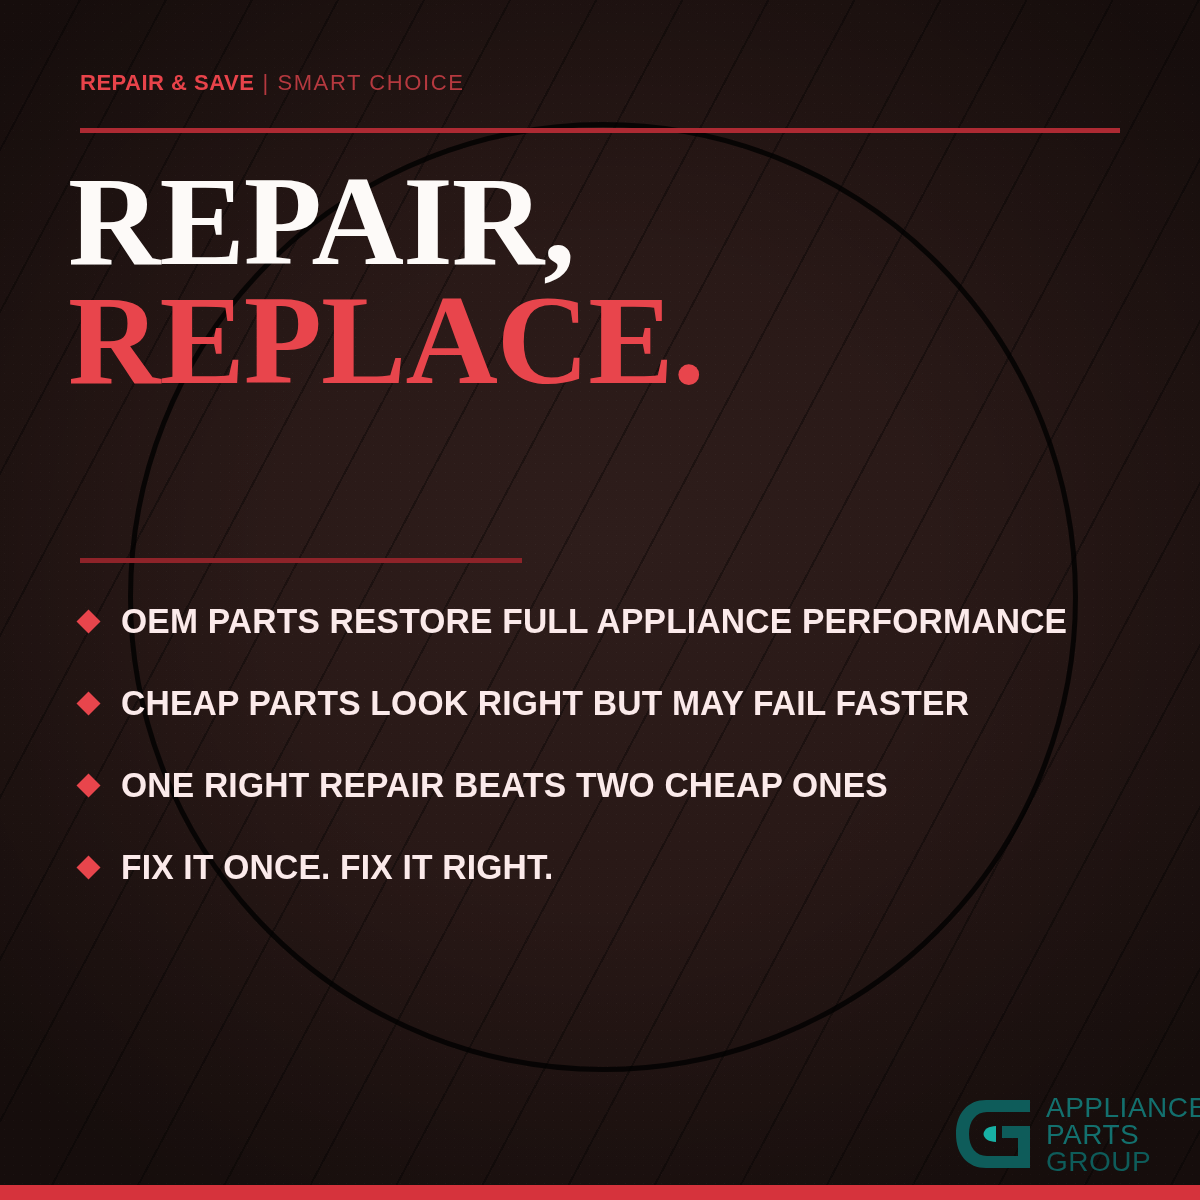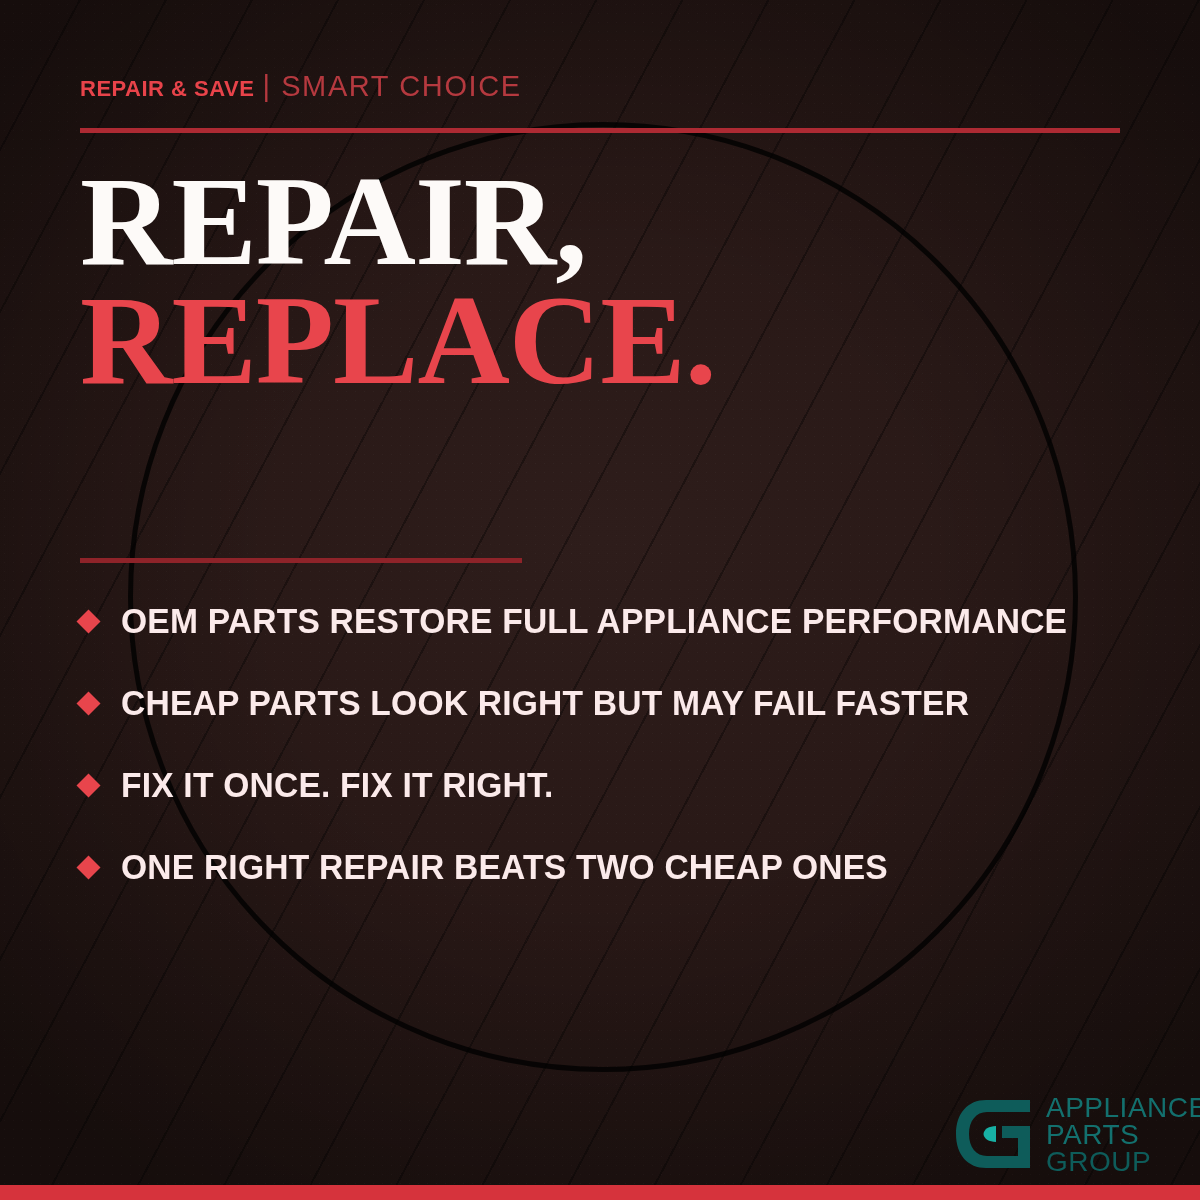--- a/index.html
+++ b/index.html
@@ -73,40 +73,40 @@
     line-height: 1;
   }
   .eyebrow-strong {
     font-size: 22px;
     font-weight: 700;
     letter-spacing: 0.5px;
     color: #e8434a;
     font-family: "Liberation Sans", sans-serif;
   }
   .eyebrow-sub {
-    font-size: 29px;
+    font-size: 22px;
     font-weight: 400;
     letter-spacing: 1.6px;
     color: #b5393f;
     margin-left: 8px;
     font-family: "Liberation Sans", sans-serif;
   }
 
   .rule-top {
     position: absolute;
     left: 80px;
     top: 128px;
     width: 1040px;
     height: 5px;
     background: #ad2a33;
   }
 
   .headline {
     position: absolute;
-    left: 80px;
+    left: 68px;
     top: 162px;
     width: 1040px;
     font-family: "Liberation Serif", serif;
     font-weight: 700;
     font-size: 128px;
     line-height: 0.93;
     letter-spacing: -1px;
   }
   .headline .l1, .headline .l2 { display: block; color: #fdfaf8; }
   .headline .l3 { display: block; color: #e8454c; }
@@ -218,25 +218,25 @@
       <div class="bullet">
         <span class="diamond"></span>
         <span class="btext">OEM PARTS RESTORE FULL APPLIANCE PERFORMANCE</span>
       </div>
       <div class="bullet">
         <span class="diamond"></span>
         <span class="btext">CHEAP PARTS LOOK RIGHT BUT MAY FAIL FASTER</span>
       </div>
       <div class="bullet">
         <span class="diamond"></span>
+        <span class="btext">ONE RIGHT REPAIR BEATS TWO CHEAP ONES</span>
+      </div>
+      <div class="bullet">
+        <span class="diamond"></span>
         <span class="btext">FIX IT ONCE. FIX IT RIGHT.</span>
-      </div>
-      <div class="bullet">
-        <span class="diamond"></span>
-        <span class="btext">ONE RIGHT REPAIR BEATS TWO CHEAP ONES</span>
       </div>
     </div>
 
     <div class="logo">
       <svg class="logo-mark" viewBox="0 0 84 84">
         <path d="M80 8 H36 C18 8 6 21 6 42 C6 63 18 76 36 76 H80 V34 H52 V46 H68 V64 H37 C26 64 19 55 19 42 C19 29 26 20 37 20 H80 Z" fill="#0e5c5a"></path>
         <path d="M46 34 C39 34 33.5 37.6 33.5 42 C33.5 46.4 39 50 46 50 Z" fill="#18b0a4"></path>
       </svg>
       <div class="logo-words">
         <span class="w1">APPLIANCE</span>

